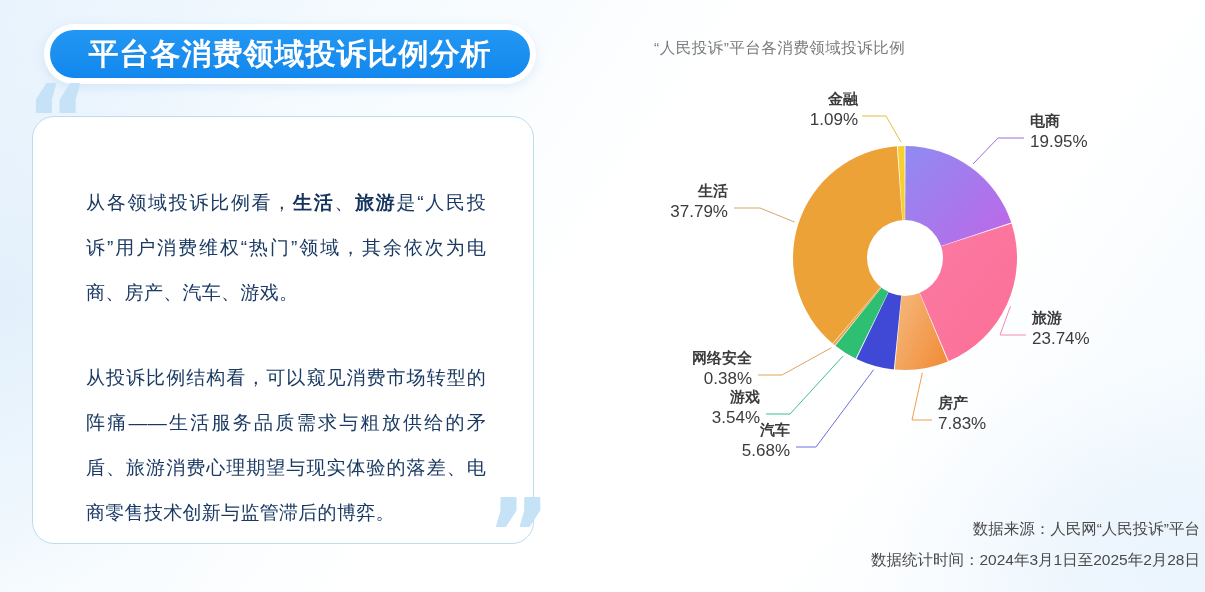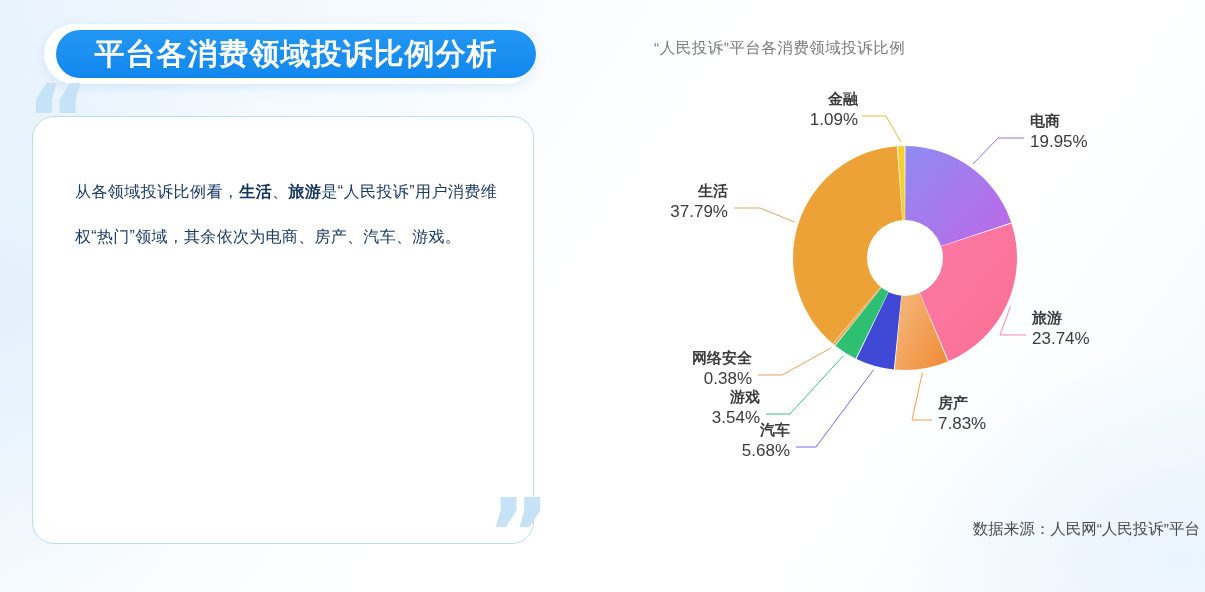--- a/index.html
+++ b/index.html
@@ -34,21 +34,21 @@
     width: 492px; height: 60px;
   }
   #title-badge-ring {
     position: absolute; left: 0; top: 0;
     width: 492px; height: 60px;
     border-radius: 30px;
     background: #ffffff;
     box-shadow: 0 3px 12px rgba(80,150,220,0.16);
   }
   #title-badge {
-    position: absolute; left: 12px; top: 6px;
+    position: absolute; left: 6px; top: 6px;
     width: 480px; height: 48px;
     border-radius: 24px;
     background: linear-gradient(180deg, #2196f3 0%, #1a8ff0 55%, #1186ee 100%);
     display: flex; align-items: center; justify-content: center;
   }
   #title-text {
     color: #ffffff;
     font-size: 30px;
     font-weight: bold;
     letter-spacing: 1px;
@@ -83,24 +83,24 @@
     border: 1px solid #bcdcf0;
     border-radius: 22px;
     box-sizing: border-box;
   }
   #body-card-inner {
     position: absolute; left: 38px; top: 48px;
     width: 430px;
   }
   .para {
     color: #1b3a63;
-    font-size: 16px;
+    font-size: 19px;
     line-height: 45px;
     letter-spacing: 0.3px;
-    margin: 4px;
+    margin: 15px;
     text-align: justify;
   }
   #para-2 { margin-top: 40px; }
   .para b { font-weight: bold; color: #13325c; }
 
   
   #right-panel {
     position: absolute; left: 600px; top: 0;
     width: 605px; height: 592px; margin-top: 8px;
   }
@@ -150,20 +150,21 @@
       <div id="title-badge">
         <span id="title-text">平台各消费领域投诉比例分析</span>
       </div>
     </div>
 
     <span class="quote-mark" id="quote-open">“</span>
 
     <div id="body-card">
       <div id="body-card-inner">
         <p class="para" id="para-1"><span>从各领域投诉比例看，</span><b>生活</b><span>、</span><b>旅游</b><span>是“人民投诉”用户消费维权“热门”领域，其余依次为电商、房产、汽车、游戏。</span></p>
+        <p class="para" id="para-2">从投诉比例结构看，可以窥见消费市场转型的阵痛——生活服务品质需求与粗放供给的矛盾、旅游消费心理期望与现实体验的落差、电商零售技术创新与监管滞后的博弈。</p>
       </div>
     </div>
 
     <span class="quote-mark" id="quote-close">”</span>
   </div>
 
   <div id="right-panel">
     <div id="chart-title">“人民投诉”平台各消费领域投诉比例</div>
 
     <svg id="pie-svg" viewBox="0 0 605 500">
@@ -238,16 +239,17 @@
           <text x="152" y="376" text-anchor="end" class="slice-label-value">0.38%</text>
           <text x="128" y="188" text-anchor="end" class="slice-label-name">生活</text>
           <text x="128" y="209" text-anchor="end" class="slice-label-value">37.79%</text>
           <text x="258" y="96" text-anchor="end" class="slice-label-name">金融</text>
           <text x="258" y="117" text-anchor="end" class="slice-label-value">1.09%</text>
         </g>
     </svg>
 
     <div id="footer">
       <div class="footer-line">数据来源：人民网“人民投诉”平台</div>
+      <div class="footer-line">数据统计时间：2024年3月1日至2025年2月28日</div>
     </div>
   </div>
 
 </div>
 
 </body></html>

